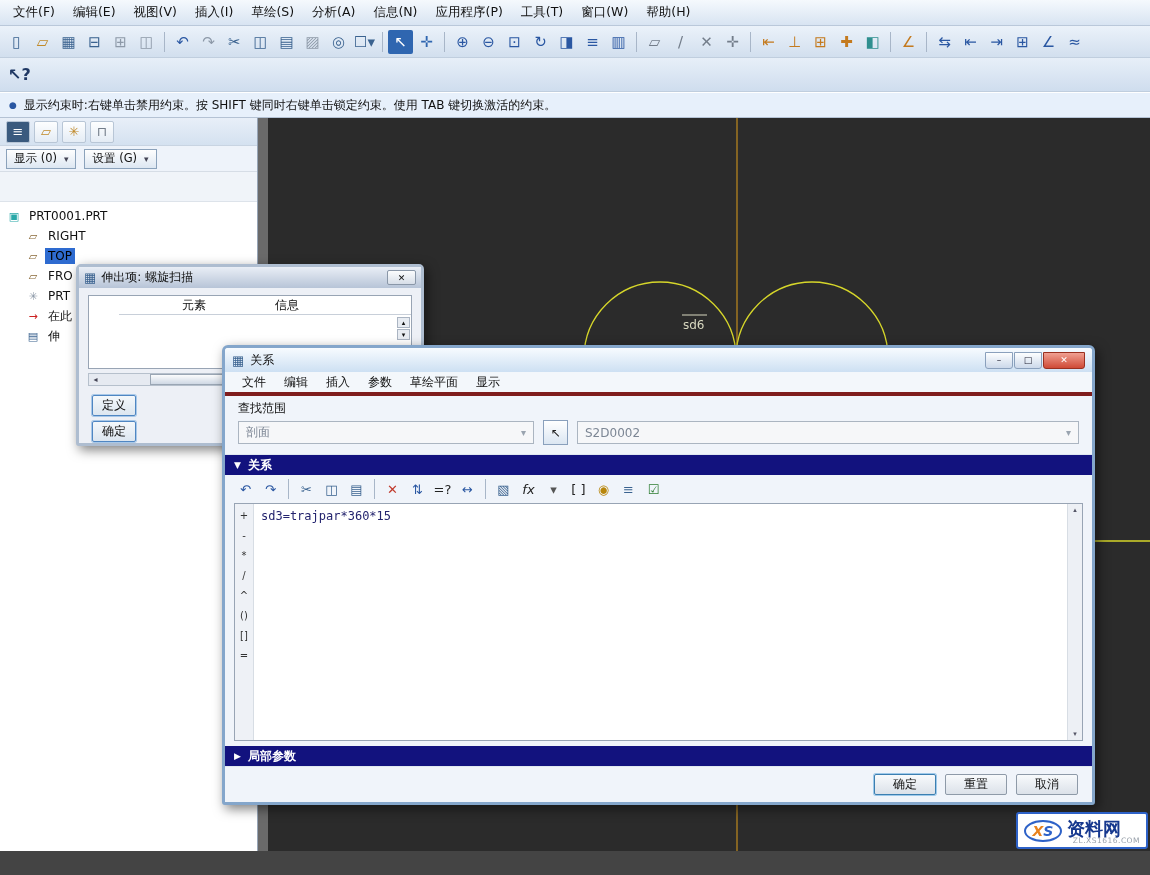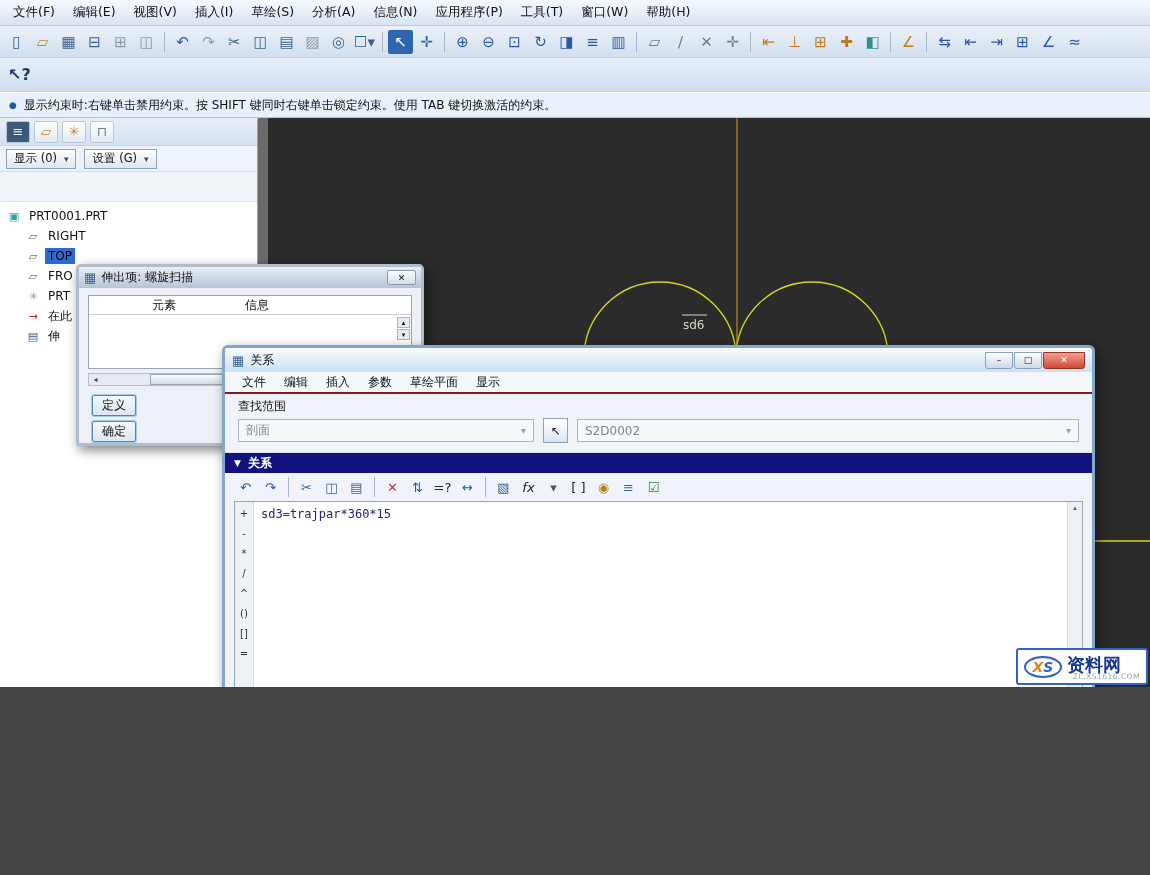--- a/index.html
+++ b/index.html
@@ -1,18 +1,18 @@
 <!DOCTYPE html>
 <html><head>
 <meta charset="utf-8">
 <style>
   *{margin:0;padding:0;box-sizing:border-box;}
   html,body{background:#444;}
   body{font-family:"DejaVu Sans","Liberation Sans",sans-serif;}
-  .screen{position:relative;width:1150px;height:687px;background:#d6e2f0;overflow:hidden;font-size:12px;color:#111;}
+  .screen{position:relative;width:1150px;height:851px;background:#d6e2f0;overflow:hidden;font-size:12px;color:#111;}
 
   
   .menubar{position:absolute;left:0;top:0;width:100%;height:26px;background:linear-gradient(#f5f9fd,#d8e4f2);border-bottom:1px solid #bac8da;display:flex;align-items:center;padding:0 4px;}
   .menu-item{padding:4px 9px;font-size:12.5px;white-space:nowrap;}
   .toolbar{position:absolute;left:0;top:26px;width:100%;height:32px;background:linear-gradient(#ebf2fa,#d2dfee);border-bottom:1px solid #c0cede;display:flex;align-items:center;padding:0 4px;gap:1px;overflow:hidden;}
   .tbi{width:25px;height:24px;display:flex;align-items:center;justify-content:center;font-size:15px;border-radius:2px;flex:0 0 auto;}
   .toolbar .sep,.dlg2-toolbar .sep{width:1px;height:20px;background:#a8b6c8;margin:0 4px;flex:0 0 auto;}
   .toolbar2{position:absolute;left:0;top:58px;width:100%;height:34px;background:linear-gradient(#e7eff8,#cfddee);border-bottom:1px solid #c0cede;display:flex;align-items:center;padding:0 8px;}
   .help-sel{font-size:16px;font-weight:bold;color:#1f3864;}
   .messagebar{position:absolute;left:0;top:92px;width:100%;height:26px;background:#e7f0fb;border-top:1px solid #fff;border-bottom:1px solid #b4c2d4;display:flex;align-items:center;gap:7px;padding:0 9px;font-size:12px;}
@@ -38,21 +38,21 @@
   .canvas{position:absolute;left:258px;top:118px;width:892px;height:757px;background:#2b2b2b;z-index:0;}
 
   
   .dialog{position:absolute;box-shadow:3px 4px 12px rgba(0,0,0,.5);}
 
   
   .dlg1{left:76px;top:264px;width:348px;height:182px;background:#edf0f6;border:3px solid #aebdd0;border-radius:5px 5px 3px 3px;z-index:5;}
   .dlg1-title{height:21px;background:linear-gradient(#e9eef6,#b7c4d7);display:flex;align-items:center;gap:5px;padding:0 5px;font-size:12px;}
   .d1-close{margin-left:auto;width:29px;height:15px;border:1px solid #8a97a8;background:linear-gradient(#fbfcfd,#d7dee8);display:flex;align-items:center;justify-content:center;font-size:9px;border-radius:2px;}
   .d1-table{position:relative;margin:7px 9px 4px;height:74px;background:#fff;border:1px solid #98a4b4;overflow:hidden;}
-  .d1-head{display:flex;height:19px;border-bottom:1px solid #c8cfd9;align-items:center;font-size:12px;}
+  .d1-head{display:flex;height:19px;border-bottom:1px solid #c8cfd9;align-items:center;font-size:12px;margin-left:30px;}
   .d1-head .h1{width:150px;text-align:center;}
   .d1-head .h2{flex:1;text-align:left;padding-left:6px;}
   .d1-row{display:flex;height:16px;align-items:center;font-size:11.5px;}
   .d1-marker{width:12px;text-align:center;color:#333;font-size:10px;}
   .d1-el{width:138px;}
   .d1-info{flex:1;white-space:nowrap;overflow:hidden;}
   .d1-spin{position:absolute;right:1px;top:21px;display:flex;flex-direction:column;gap:1px;}
   .d1-spin span{width:13px;height:11px;border:1px solid #aab4c2;background:#e8ecf2;font-size:7px;display:flex;align-items:center;justify-content:center;}
   .d1-scroll{margin:0 9px;height:13px;background:#e6eaf1;border:1px solid #b6c0cc;display:flex;align-items:center;}
   .d1-scroll .sarr{width:13px;height:11px;font-size:8px;display:flex;align-items:center;justify-content:center;color:#445;}
@@ -60,21 +60,21 @@
   .d1-btns{display:flex;flex-direction:column;gap:5px;margin:9px 0 0 13px;align-items:flex-start;}
   .d1-btn{padding:1px 9px;border:1px solid #4f86c2;box-shadow:0 0 0 1px #a8c8e8;background:linear-gradient(#f4f8fb,#dce6f0);font-size:12px;border-radius:2px;}
 
   
   .dlg2{left:222px;top:345px;width:873px;height:460px;background:#f0f4fa;border:3px solid #84a6cb;border-radius:6px 6px 3px 3px;z-index:6;display:flex;flex-direction:column;}
   .dlg2-title{height:24px;background:linear-gradient(#f7fbff,#cde0f3);display:flex;align-items:center;gap:6px;padding:0 7px;border-radius:3px 3px 0 0;flex:0 0 auto;}
   .t-icon{color:#3a628f;font-size:13px;}
   .win-btns{margin-left:auto;display:flex;gap:1px;}
   .win-btn{width:28px;height:17px;display:flex;align-items:center;justify-content:center;font-size:9px;border:1px solid #8aa0bc;background:linear-gradient(#fdfeff,#ccd9ea);border-radius:0 0 3px 3px;color:#223;}
   .win-btn.close{width:42px;background:linear-gradient(#f0a092,#cf4a36);color:#fff;border-color:#9a3020;}
-  .dlg2-menu{height:22px;display:flex;align-items:center;padding:10px 8px;background:#f3f7fb;border-bottom:2px solid #7f1d1d;flex:0 0 auto;}
+  .dlg2-menu{height:22px;display:flex;align-items:center;padding:10px 8px;background:#f3f7fb;border-bottom:4px solid #7f1d1d;flex:0 0 auto;}
   .dmi{padding:3px 9px;font-size:12px;}
   .lookin-label{padding:4px 13px 1px;font-size:12px;flex:0 0 auto;}
   .lookin-row{display:flex;gap:9px;padding:2px 13px 9px;align-items:center;flex:0 0 auto;border-bottom:1px solid #dfe7f0;}
   .combo{height:23px;border:1px solid #abb5c1;background:#f6f7f9;color:#7c8694;display:flex;align-items:center;padding:0 7px;font-size:12px;}
   .combo .arrow{margin-left:auto;color:#9aa4b0;font-size:10px;}
   .combo.c1{width:296px;}
   .combo.c2{flex:1;}
   .pick-btn{width:25px;height:25px;border:1px solid #8aa0bc;background:linear-gradient(#ffffff,#dbe6f2);display:flex;align-items:center;justify-content:center;font-size:12px;color:#222;flex:0 0 auto;}
   .navy{height:20px;background:#12127e;color:#fff;display:flex;align-items:center;gap:7px;padding:0 9px;font-size:12px;font-weight:bold;flex:0 0 auto;}
   .navy .tri{font-size:9px;}

